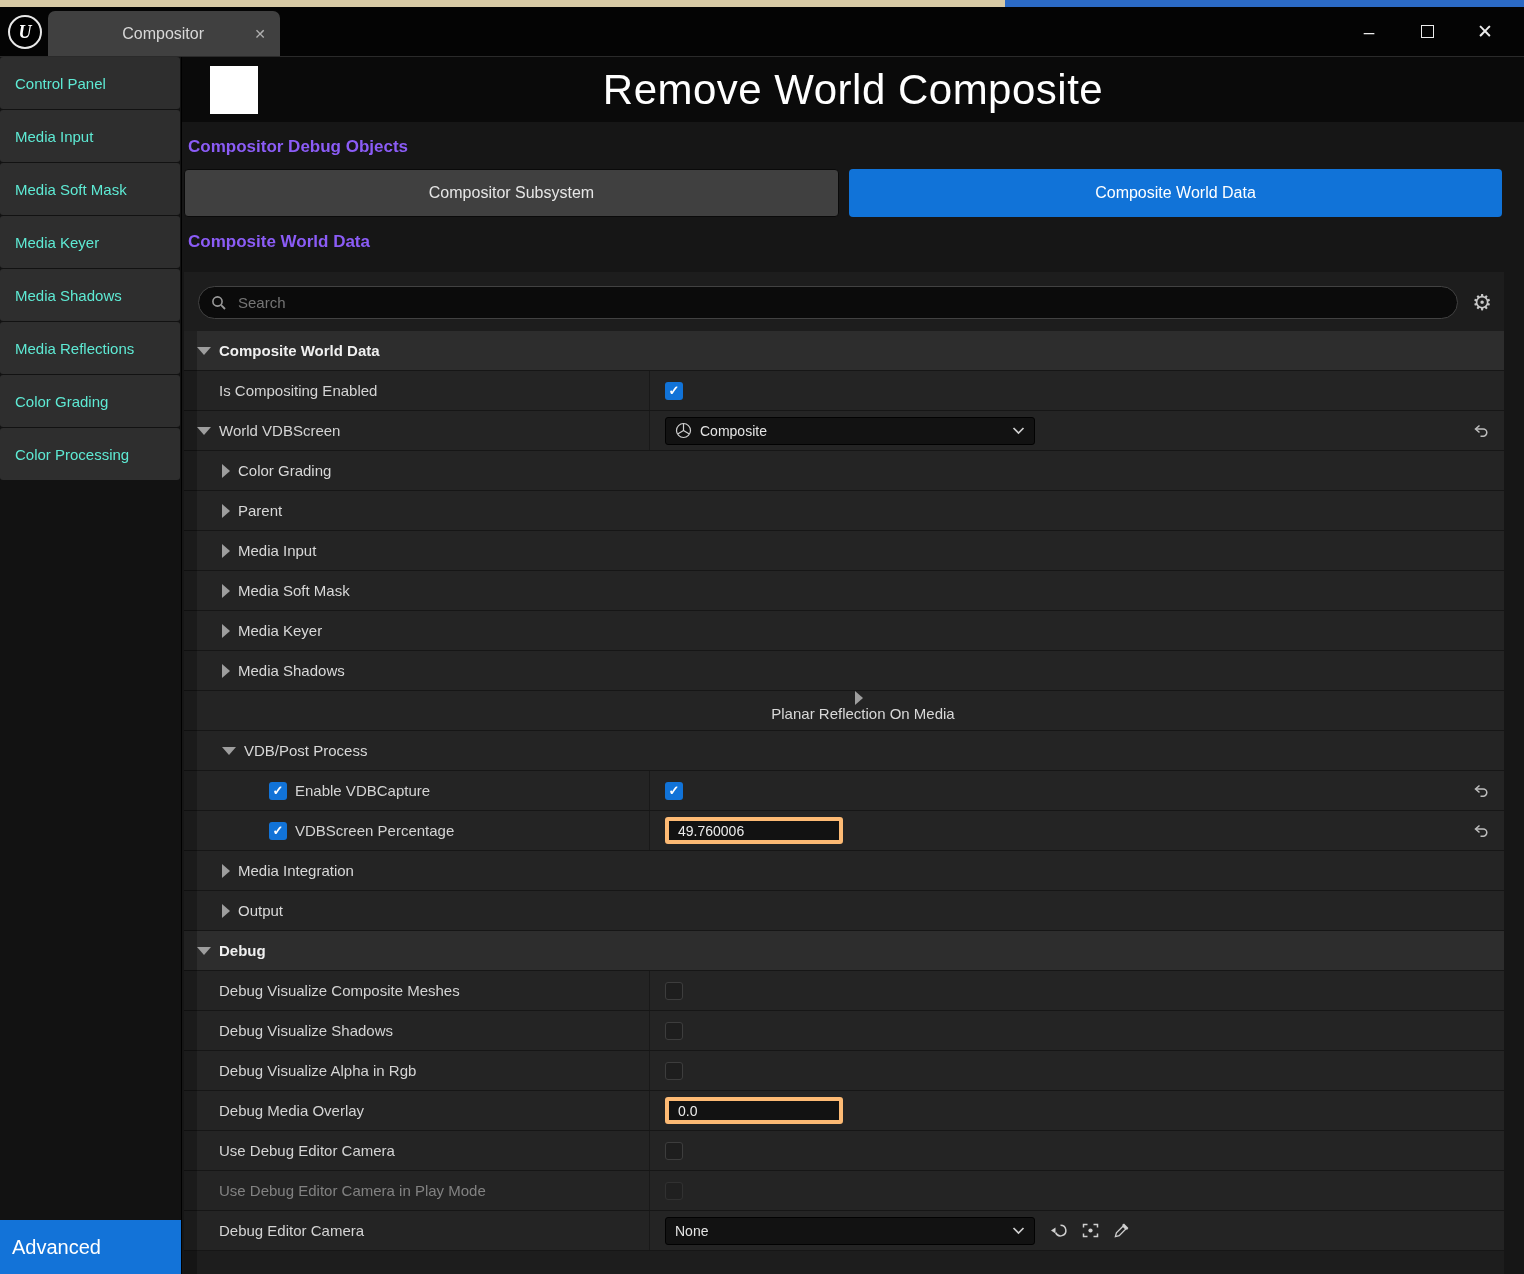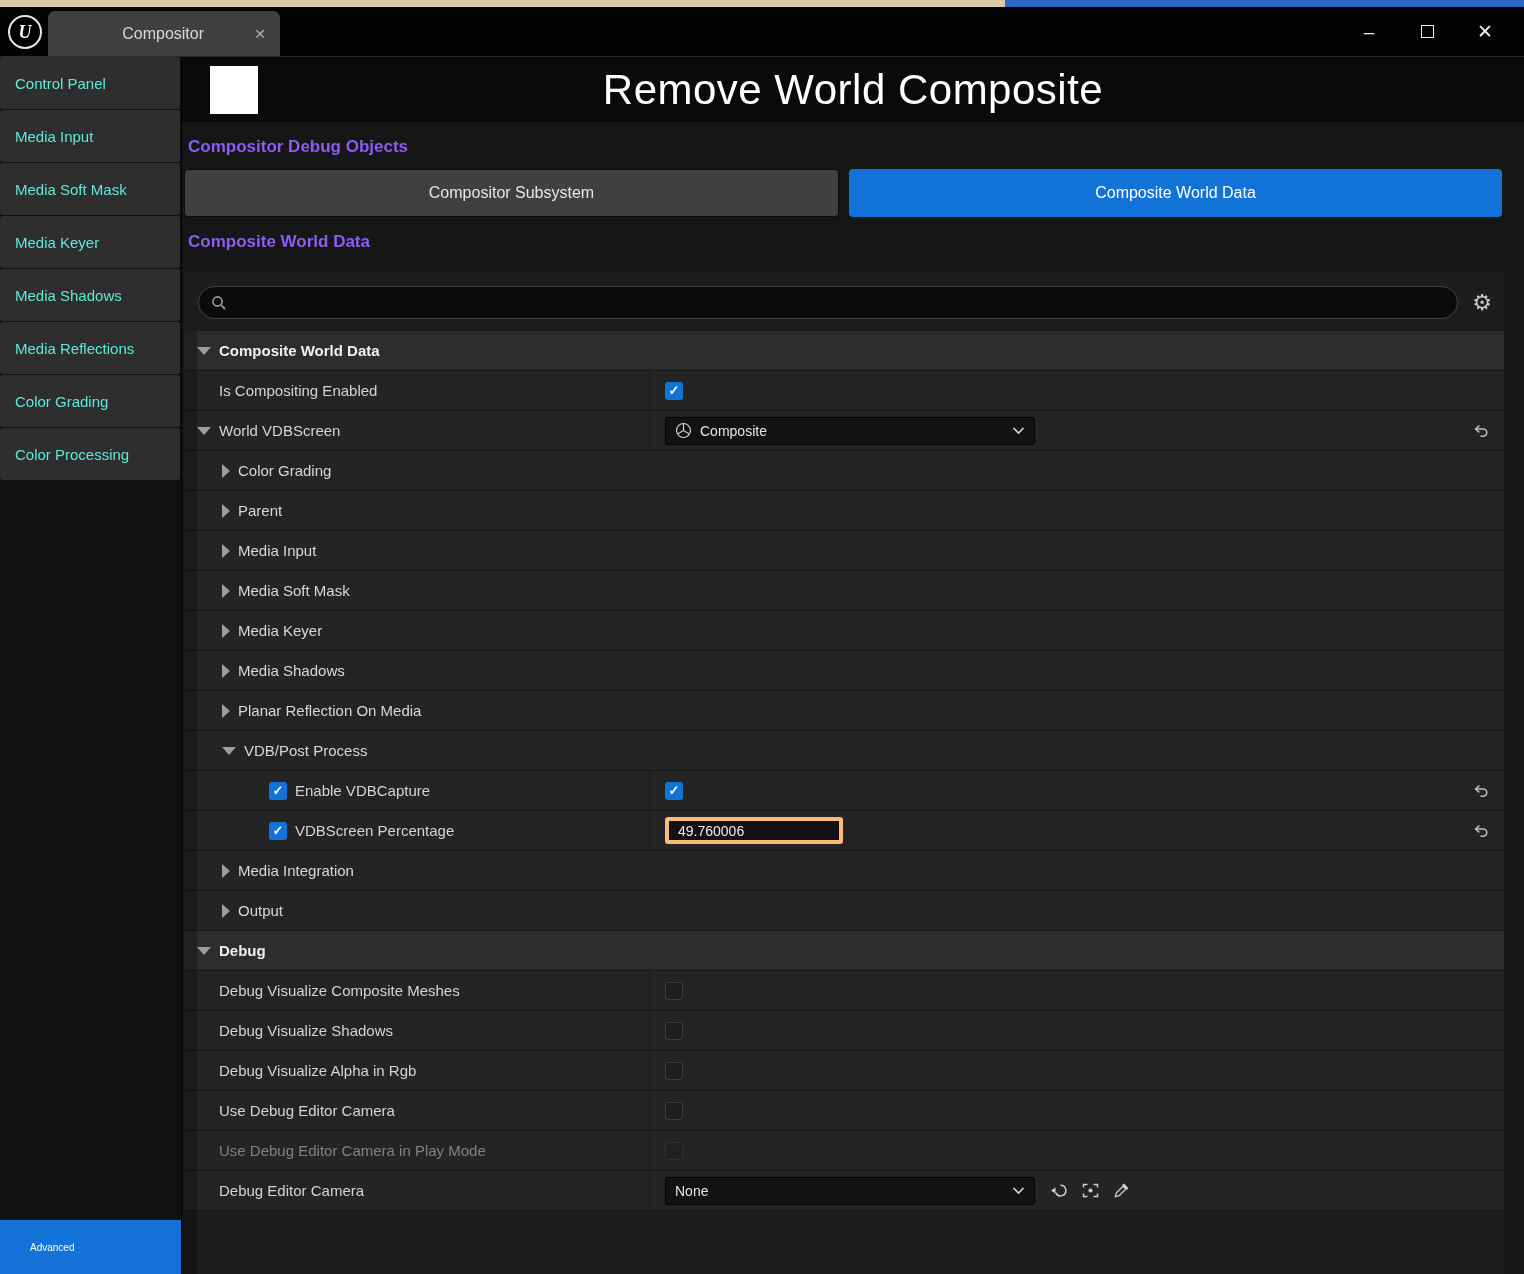--- a/index.html
+++ b/index.html
@@ -27,21 +27,21 @@
   .win-btn .sq { width:13px; height:13px; border:1.6px solid #ececec; display:inline-block; }
 
   
   .app { display:flex; height:1217px; }
 
   
   .sidebar { width:182px; background:#121212; position:relative; border-right:1px solid #000; }
   .side-item { height:52px; margin:0 1px 1px 0; background:#2e2e2e; border-radius:3px;
                display:flex; align-items:center; padding-left:15px; color:#5eead4; font-size:15px; }
   .advanced-item { position:absolute; left:0; right:0; bottom:0; height:54px; background:#1373d8; color:#fff;
-                   display:flex; align-items:center; padding-left:30px; font-size:10px; }
+                   display:flex; align-items:center; padding-left:12px; font-size:20px; }
 
   
   .main { flex:1; background:#161616; display:flex; flex-direction:column; overflow:hidden; padding-right:20px; }
   .header-band { height:65px; background:#0a0a0a; display:flex; align-items:center; position:relative; flex:none; margin-right:-20px; }
   .header-icon { width:48px; height:48px; background:#ffffff; margin-left:28px; z-index:2; }
   .header-title { position:absolute; left:0; right:0; text-align:center; color:#ffffff; font-size:42px; font-weight:400; letter-spacing:.5px; }
 
   .section-label { font-size:17px; font-weight:bold; color:#8b5cf6; padding:15px 0 10px 6px; flex:none; }
 
   .toggle-row { display:flex; gap:10px; padding:2px 2px 0 2px; flex:none; }
@@ -162,20 +162,21 @@
 
     <div class="panel">
       <div class="search-row">
         <div class="search-box">
           <span style="display:flex;">
             <svg width="16" height="16" viewBox="0 0 16 16">
                 <circle cx="6.5" cy="6.5" r="4.6" fill="none" stroke="#9a9a9a" stroke-width="1.6"></circle>
                 <path d="M10.2 10.2L14 14" stroke="#9a9a9a" stroke-width="1.8"></path>
               </svg>
           </span>
+          <input type="text" placeholder="Search" style="">
         </div>
         <span class="gear">⚙</span>
       </div>
 
       <div class="tree" id="property-tree">
         <div class="gutter"></div>
       <div class="row category">
             <div class="name-cell" style="padding-left: 13px;">
               <span class="tri tri-open"></span>
               <span class="row-label">Composite World Data</span>
@@ -251,21 +252,21 @@
               <span class="row-label">Media Keyer</span>
             </div>
           </div>
           <div class="row subcat">
             <div class="name-cell" style="padding-left: 38px;">
               <span class="tri tri-closed"></span>
               <span class="row-label">Media Shadows</span>
             </div>
           </div>
           <div class="row subcat">
-            <div class="name-cell" style="padding-left: 38px;">
+            <div class="name-cell" style="padding-left: 38px; flex-direction: column;">
               <span class="tri tri-closed"></span>
               <span class="row-label">Planar Reflection On Media</span>
             </div>
           </div>
           <div class="row subcat">
             <div class="name-cell" style="padding-left: 38px;">
               <span class="tri tri-open"></span>
               <span class="row-label">VDB/Post Process</span>
             </div>
           </div>
@@ -343,20 +344,30 @@
             </div>
             <div class="reset-cell"></div>
           </div>
           <div class="row prop">
             <div class="name-cell" style="padding-left: 13px;">
               <span class="tri-spacer"></span>
               <span class="row-label">Debug Visualize Alpha in Rgb</span>
             </div>
             <div class="value-cell">
               <span class="checkbox unchecked"></span>
+            </div>
+            <div class="reset-cell"></div>
+          </div>
+          <div class="row prop">
+            <div class="name-cell" style="padding-left: 13px;">
+              <span class="tri-spacer"></span>
+              <span class="row-label">Debug Media Overlay</span>
+            </div>
+            <div class="value-cell">
+              <div class="num-input">0.0</div>
             </div>
             <div class="reset-cell"></div>
           </div>
           <div class="row prop">
             <div class="name-cell" style="padding-left: 13px;">
               <span class="tri-spacer"></span>
               <span class="row-label">Use Debug Editor Camera</span>
             </div>
             <div class="value-cell">
               <span class="checkbox unchecked"></span>

